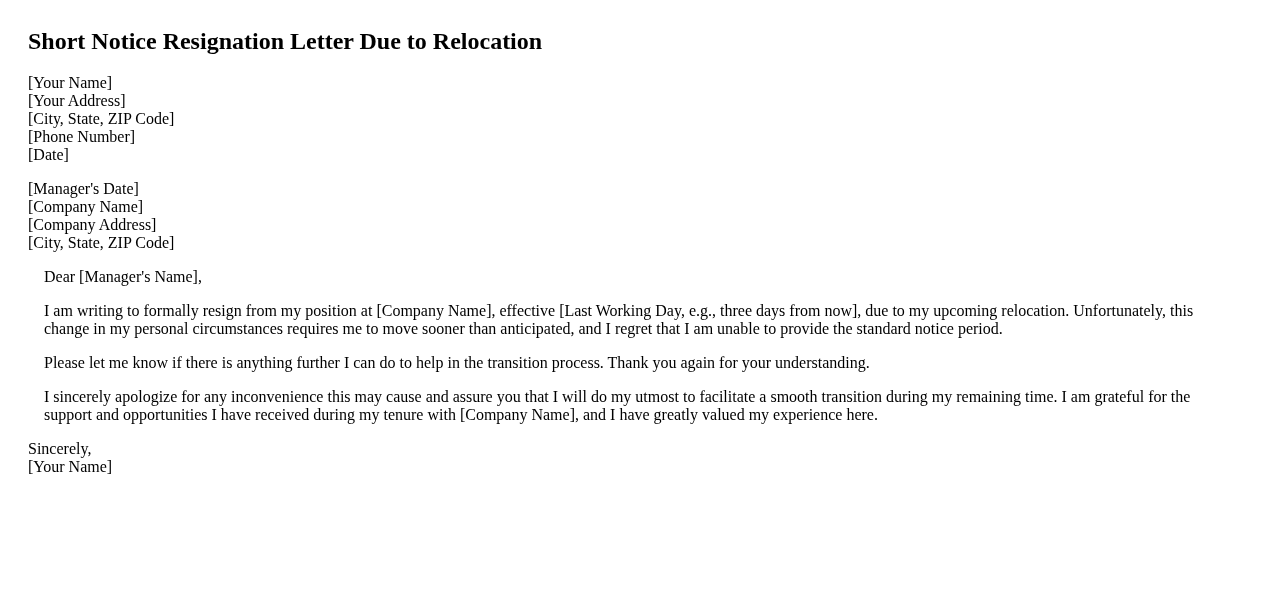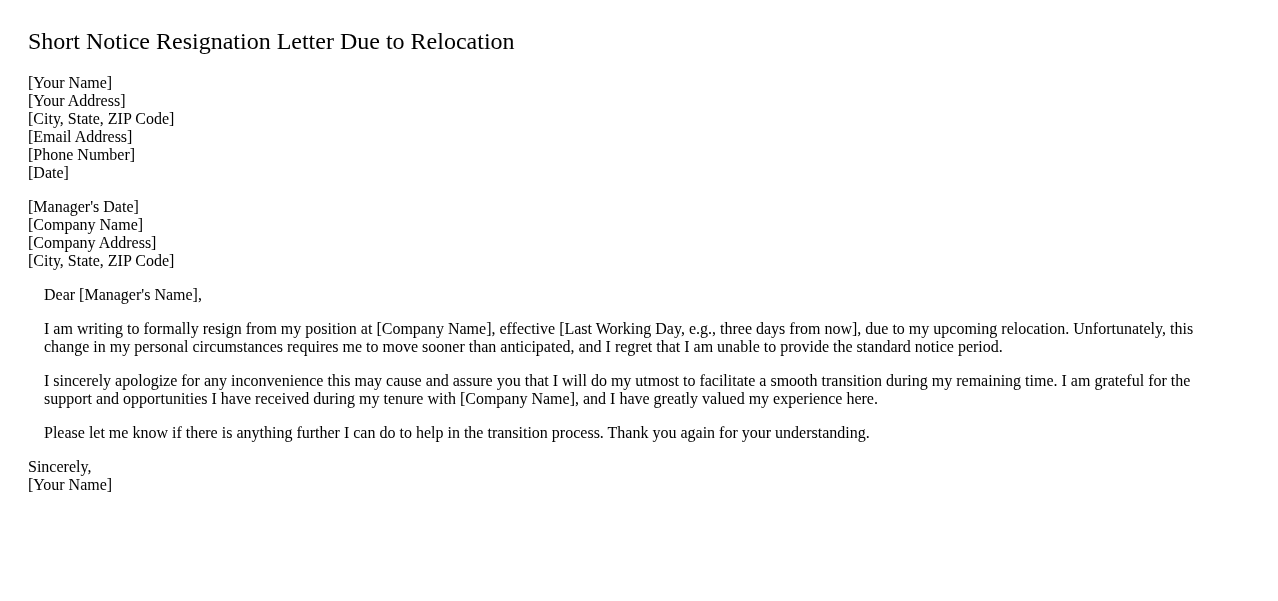--- a/index.html
+++ b/index.html
@@ -8,21 +8,21 @@
   }
   body {
     margin: 8px 28px;
     width: 1222px;
     font-family: "Liberation Serif", "DejaVu Serif", serif;
     font-size: 16px;
     line-height: normal;
   }
   .doc-title {
     font-size: 24px;
-    font-weight: normal;
+    font-weight: bold;
     margin: 20px 0 19px 0;
     font-family: "Liberation Serif", "DejaVu Serif", serif;
   }
   .block {
     margin: 16px 0;
   }
   .para {
     margin: 16px 16px;
   }
 </style>
@@ -30,38 +30,37 @@
 <body>
 
 <div>
 
   <div class="doc-title">Short Notice Resignation Letter Due to Relocation</div>
 
   <div class="block">
     <div>[Your Name]</div>
     <div>[Your Address]</div>
     <div>[City, State, ZIP Code]</div>
-    <div>[Email Address]</div>
     <div>[Phone Number]</div>
     <div>[Date]</div>
   </div>
 
   <div class="block">
     <div>[Manager's Date]</div>
     <div>[Company Name]</div>
     <div>[Company Address]</div>
     <div>[City, State, ZIP Code]</div>
   </div>
 
   <p class="para">Dear [Manager's Name],</p>
 
   <p class="para">I am writing to formally resign from my position at [Company Name], effective [Last Working Day, e.g., three days from now], due to my upcoming relocation. Unfortunately, this change in my personal circumstances requires me to move sooner than anticipated, and I regret that I am unable to provide the standard notice period.</p>
 
+  <p class="para">Please let me know if there is anything further I can do to help in the transition process. Thank you again for your understanding.</p>
+
   <p class="para">I sincerely apologize for any inconvenience this may cause and assure you that I will do my utmost to facilitate a smooth transition during my remaining time. I am grateful for the support and opportunities I have received during my tenure with [Company Name], and I have greatly valued my experience here.</p>
-
-  <p class="para">Please let me know if there is anything further I can do to help in the transition process. Thank you again for your understanding.</p>
 
   <div class="block">
     <div>Sincerely,</div>
     <div>[Your Name]</div>
   </div>
 
 </div>
 
 </body></html>

